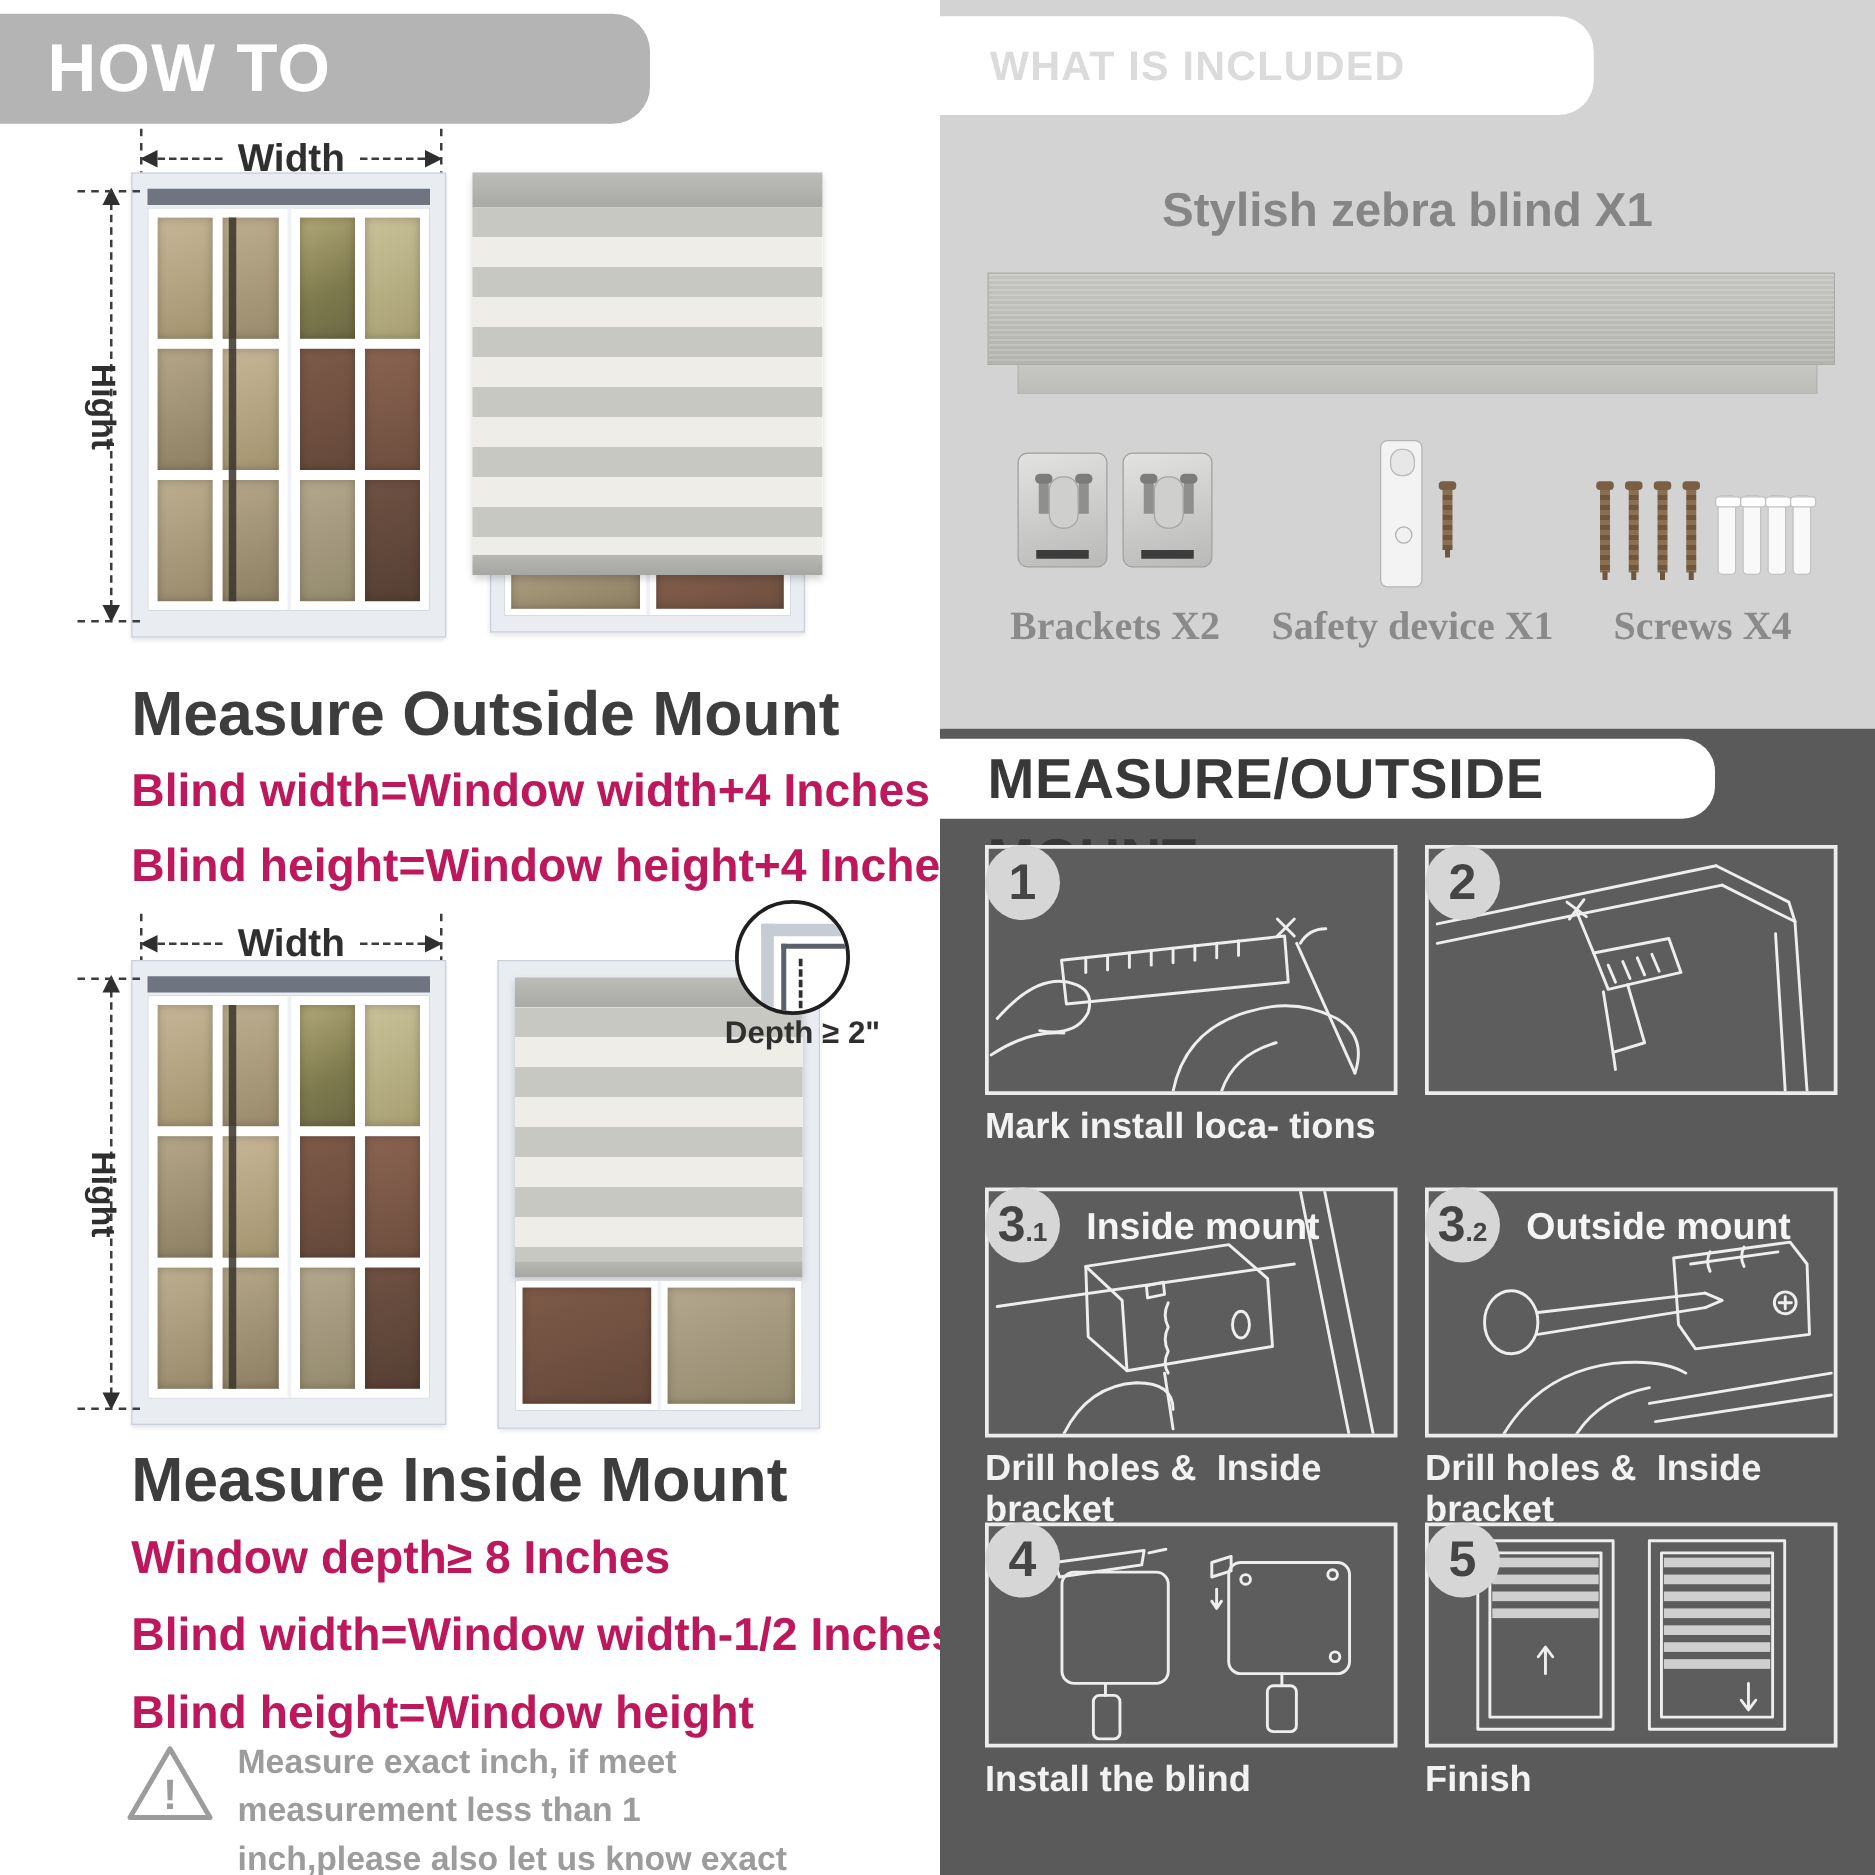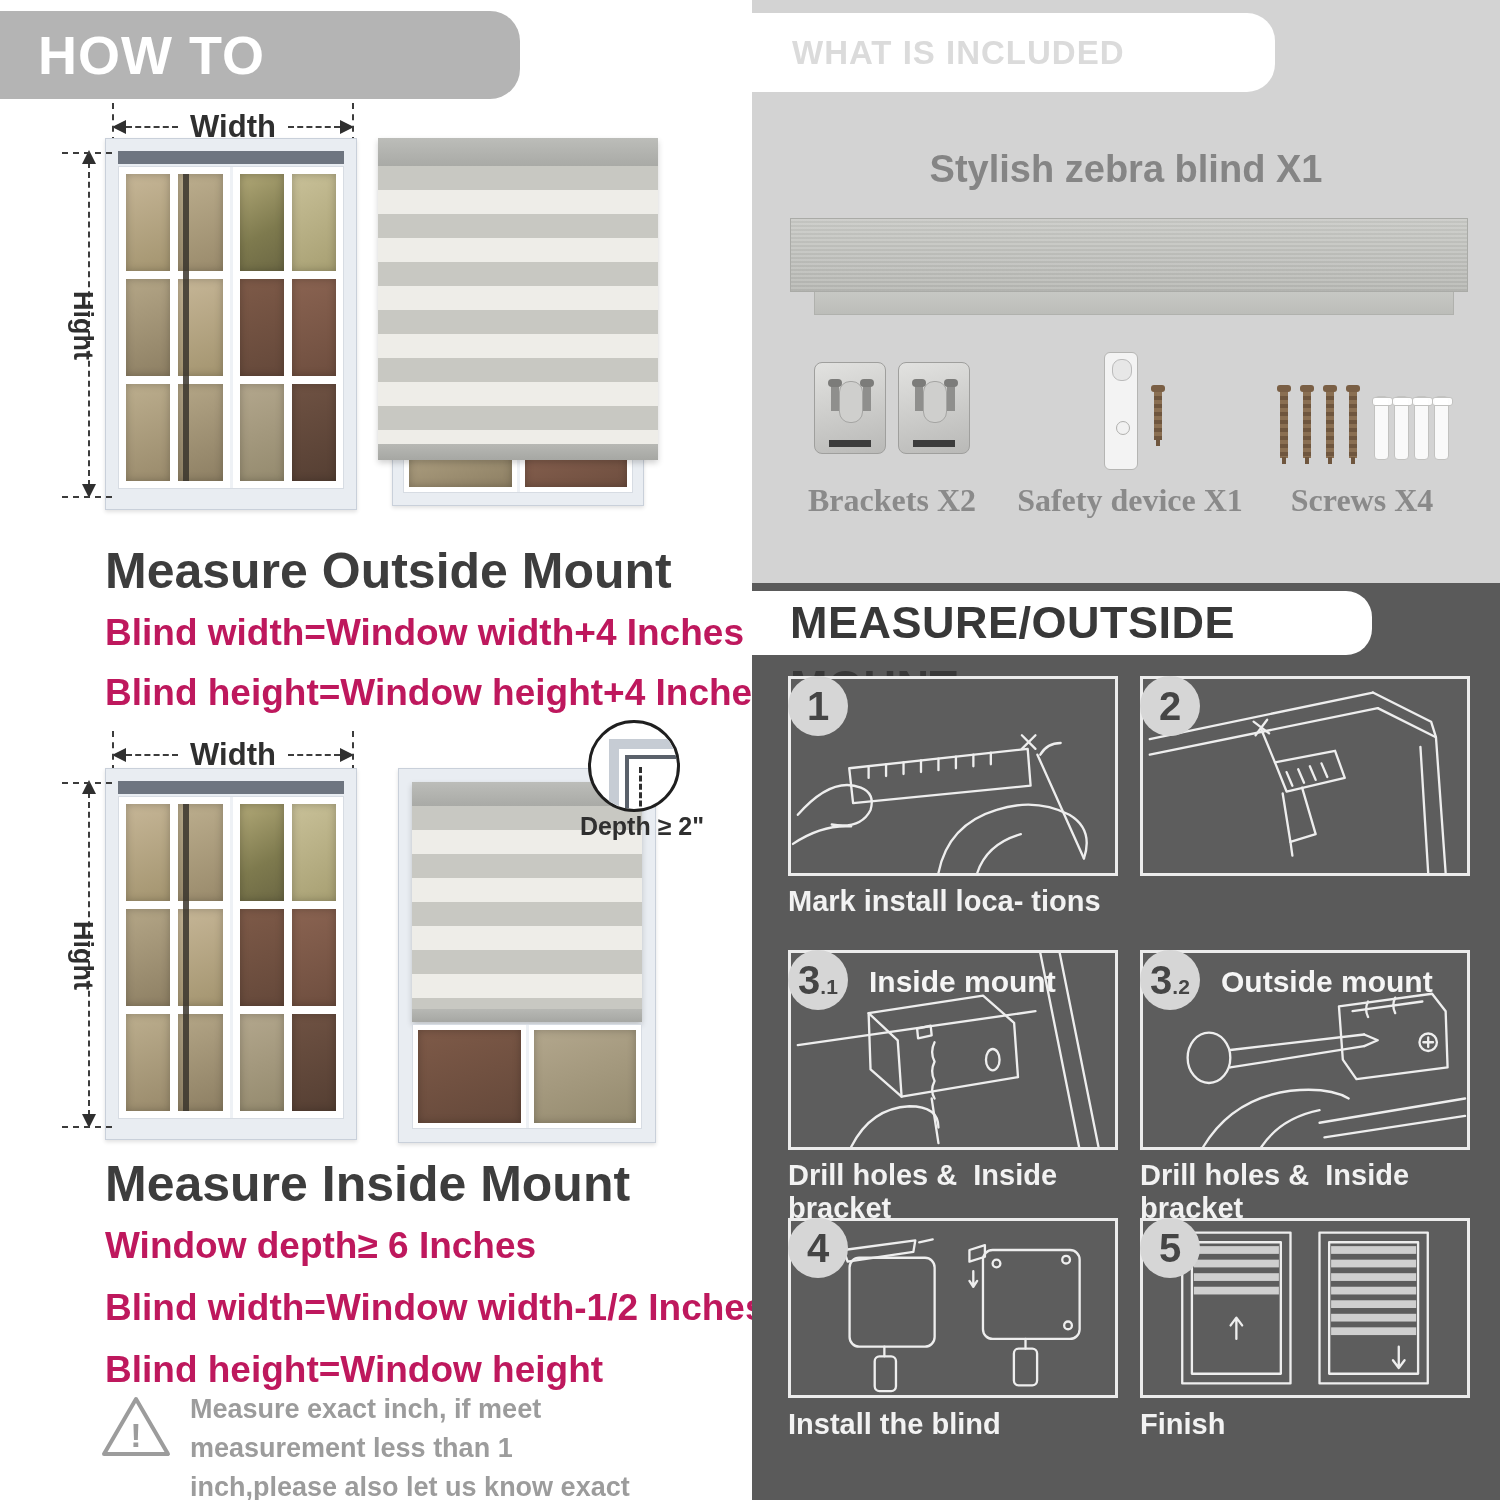--- a/index.html
+++ b/index.html
@@ -306,21 +306,21 @@
 </div>
 
 <div class="abs depth-circle" style="left:588px;top:720px;">
   <div class="dc-band"></div>
   <div class="dc-line"></div>
   <div class="dc-dash"></div>
 </div>
 <div class="abs depth-lbl" style="left:572px;top:812px;width:140px;text-align:center;">Depth ≥ 2"</div>
 
 <div class="abs h-title" style="left:105px;top:1155px;">Measure Inside Mount</div>
-<div class="abs h-sub" style="left:105px;top:1225px;">Window depth≥ 6 Inches</div>
+<div class="abs h-sub" style="left:105px;top:1225px;">Window depth≥ 8 Inches</div>
 <div class="abs h-sub" style="left:105px;top:1287px;">Blind width=Window width-1/2 Inches</div>
 <div class="abs h-sub" style="left:105px;top:1349px;">Blind height=Window height</div>
 
 <svg class="abs" style="left:100px;top:1392px;" width="72" height="68" viewBox="0 0 72 68">
   <polygon points="36,7 68,62 4,62" fill="none" stroke="#9c9c9c" stroke-width="4" stroke-linejoin="round"></polygon>
   <text x="36" y="55" text-anchor="middle" font-size="34" font-weight="700" fill="#9c9c9c" font-family="Liberation Sans, sans-serif">!</text>
 </svg>
 <div class="abs warn-text" style="left:190px;top:1390px;">Measure exact inch, if meet measurement less than 1 inch,please also let us know exact measurement, please do not leave it</div>
 
 <div class="abs panel-light">

